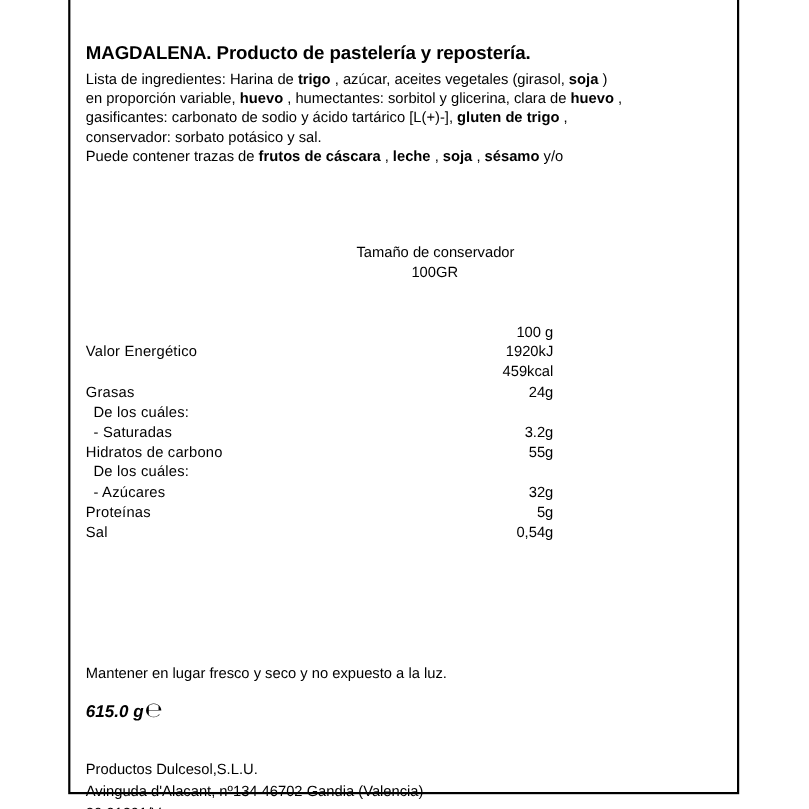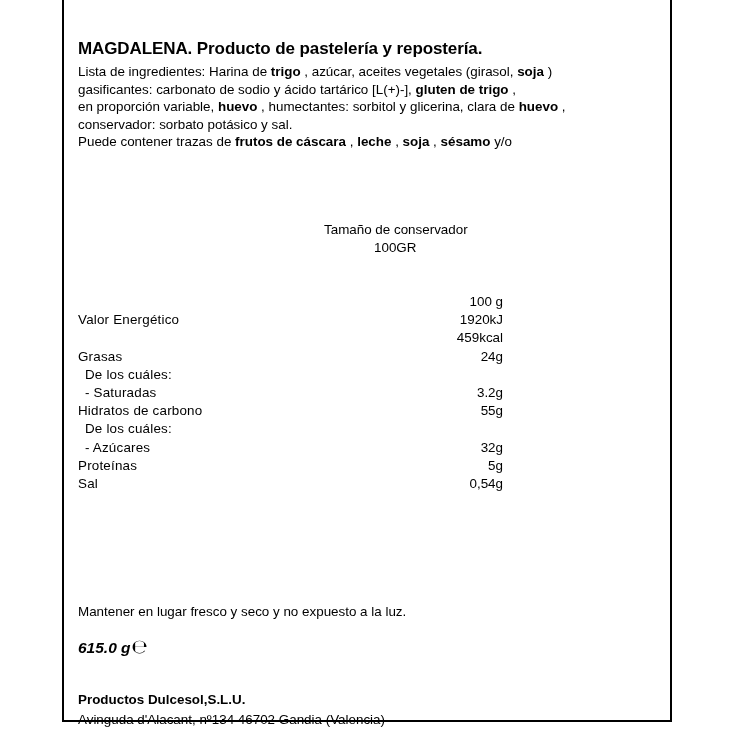--- a/index.html
+++ b/index.html
@@ -135,34 +135,34 @@
     font-family: "DejaVu Sans", sans-serif;
     margin-left: 1px;
   }
   .manufacturer {
     position: absolute;
     left: 0;
     top: 655px;
     font-size: 13.4px;
     line-height: 20px;
   }
-  .manufacturer .name { font-weight: bold; }
+  .manufacturer .name { font-weight: normal; }
 </style>
 </head>
 <body>
 
 <div class="label-card">
   <div class="inner">
 
     <div class="product-title">MAGDALENA. Producto de pastelería y repostería.</div>
 
     <div class="ingredients">
       <p><span>Lista de ingredientes: Harina de </span><span class="b">trigo</span><span> , azúcar, aceites vegetales (girasol, </span><span class="b">soja</span><span> )</span></p>
+      <p><span>en proporción variable, </span><span class="b">huevo</span><span> , humectantes: sorbitol y glicerina, clara de </span><span class="b">huevo</span><span> ,</span></p>
       <p><span>gasificantes: carbonato de sodio y ácido tartárico [L(+)-], </span><span class="b">gluten de trigo</span><span> ,</span></p>
-      <p><span>en proporción variable, </span><span class="b">huevo</span><span> , humectantes: sorbitol y glicerina, clara de </span><span class="b">huevo</span><span> ,</span></p>
       <p>conservador: sorbato potásico y sal.</p>
       <p><span>Puede contener trazas de </span><span class="b">frutos de cáscara</span><span> , </span><span class="b">leche</span><span> , </span><span class="b">soja</span><span> , </span><span class="b">sésamo</span><span> y/o</span></p>
       <p></p>
     </div>
 
     <div class="ref-block">
       <div class="ref-line">Tamaño de conservador</div>
       <div class="ref-line amount">100GR</div>
     </div>
 

